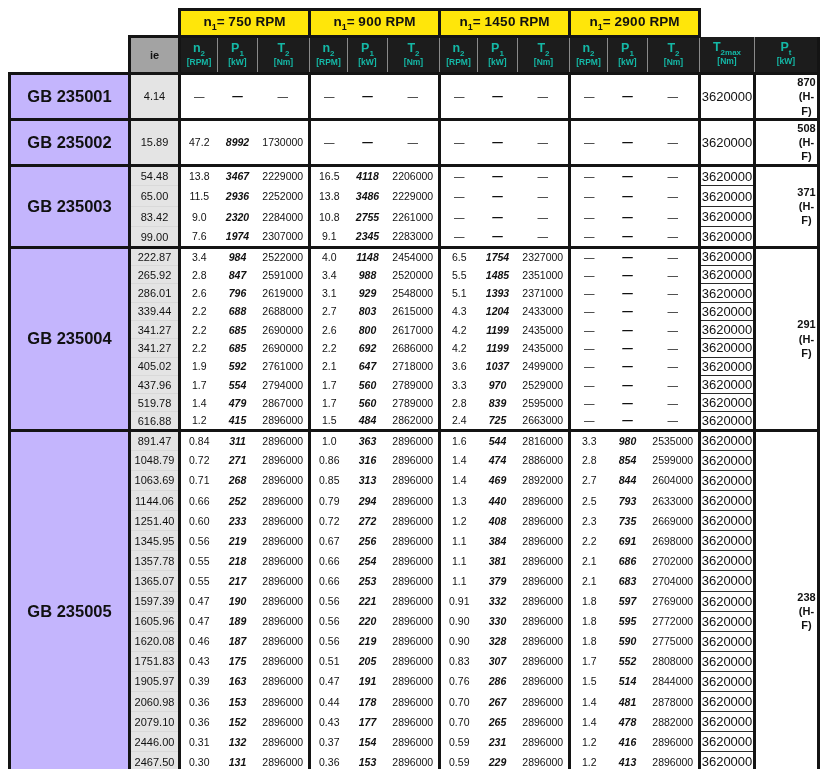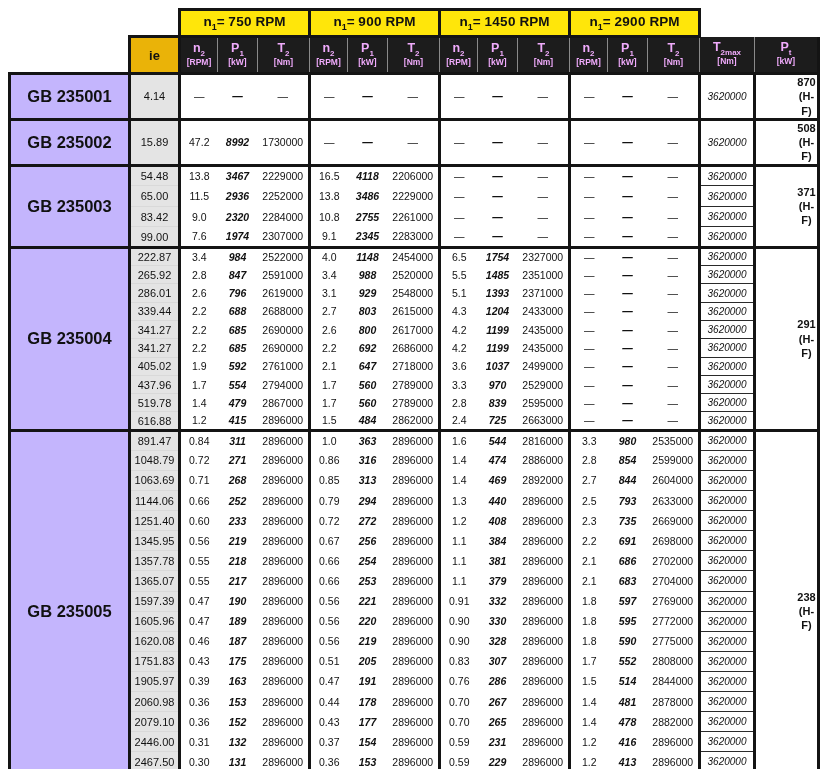--- a/index.html
+++ b/index.html
@@ -12,37 +12,37 @@
 
   
   tr.yellow-row { height:27px; }
   tr.head-row   { height:37px; }
   .corner { border:none; background:#fff; }
 
   .yhead { background:#ffe60a; border:3px solid #141414; font-size:13.5px; color:#111; font-weight:600; }
   .yhead sub { font-size:9px; font-weight:700; }
   .yhead b { font-weight:800; letter-spacing:0.3px; }
 
-  .bhead { background:#1c1c1c; color:#f0abfc; border-left:1.5px solid #8a8a8a; }
+  .bhead { background:#1c1c1c; color:#14b8a6; border-left:1.5px solid #8a8a8a; }
   .bhead.hend { border-right:3px solid #141414; }
   .hl1 { font-size:12.5px; font-weight:700; line-height:1.05; }
   .hl1 sub { font-size:8px; }
   .hl2 { font-size:8.5px; font-weight:700; line-height:1.15;text-align:center; }
 
-  .iehead { background:#eab308; border:3px solid #141414; font-weight:800; font-size:13px; }
+  .iehead { background:#a3a3a3; border:3px solid #141414; font-weight:800; font-size:11px; }
 
   
   th.model { background:#c4b5fd; border:3px solid #141414; font-weight:800; font-size:16.5px; }
   td.ie { background:#e4e4e4; border-left:3px solid #141414; border-right:3px solid #141414;
           border-bottom:1px solid #d9d9d9; font-weight:400; font-size:11px; }
   td.val { background:#fff; font-size:10.5px; }
   td.val.p1 { font-weight:700; font-style:italic; }
   td.val.gstart { border-left:3px solid #141414; }
   td.t2max { border-left:3px solid #141414; border-right:3px solid #141414;
-             border-top:1px solid #2a2a2a; border-bottom:1px solid #2a2a2a; font-size:10px;font-style:italic; }
+             border-top:1px solid #2a2a2a; border-bottom:1px solid #2a2a2a; font-size:13px; }
   td.pt { border:3px solid #141414; font-size:11px; }
   .ptv, .ptq { font-weight:600; line-height:1.3; font-size:11px;padding-left:40px; }
 
   tr.gtop > td, tr.gtop > th { border-top:3px solid #141414; }
   tr.glast > td, tr.glast > th { border-bottom:3px solid #141414; }
 
   
   tr.g0 { height:30px; }
   tr.g1 { height:31px; }
   tr.g2 { height:20.5px; }

